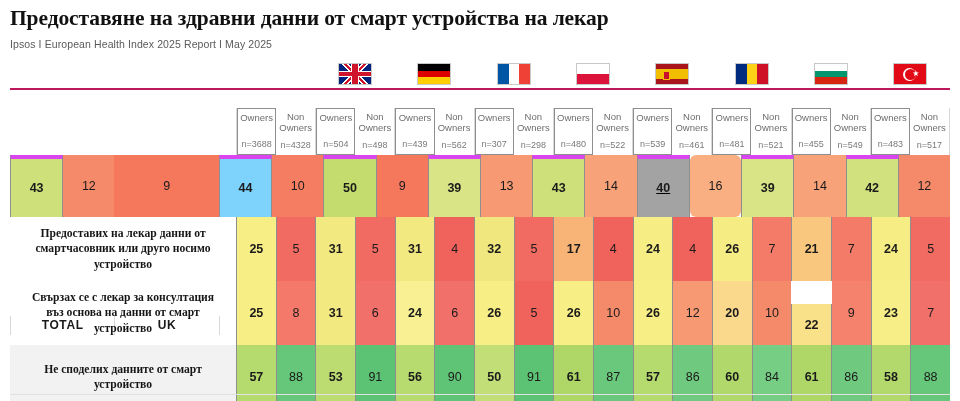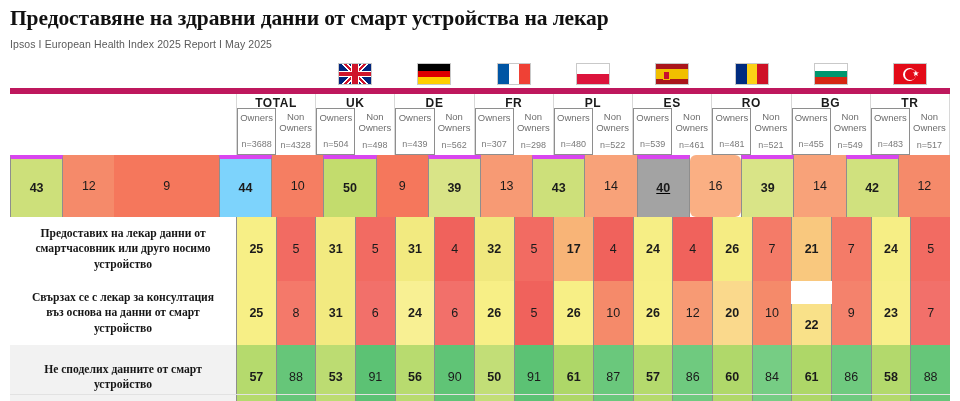--- a/index.html
+++ b/index.html
@@ -51,21 +51,21 @@
               width: 100%; height: 100%; padding-bottom: 3px; }
   .flag {
     width: 34px; height: 22px;
     border: 1px solid #c9c9c9;
     position: relative; overflow: hidden;
     background: #fff;
   }
   .flag.empty { border: none; background: transparent; }
 
   
-  #coderow { height: 20px; border-top: 6px solid #be185d; }
+  #coderow { height: 20px; border-top: 2px solid #be185d; flex-direction: column; }
   #coderow .labelcol { border-right: 0; }
   .ccode {
     width: 100%; text-align: center;
     font-size: 12px; font-weight: bold; color: #1a1a1a;
     letter-spacing: 0.6px;
     line-height: 19px;
   }
   #coderow .ccol { border-left: 1px solid #d8d8d8; }
   #coderow .ccol:last-child { border-right: 1px solid #d8d8d8; }
 

